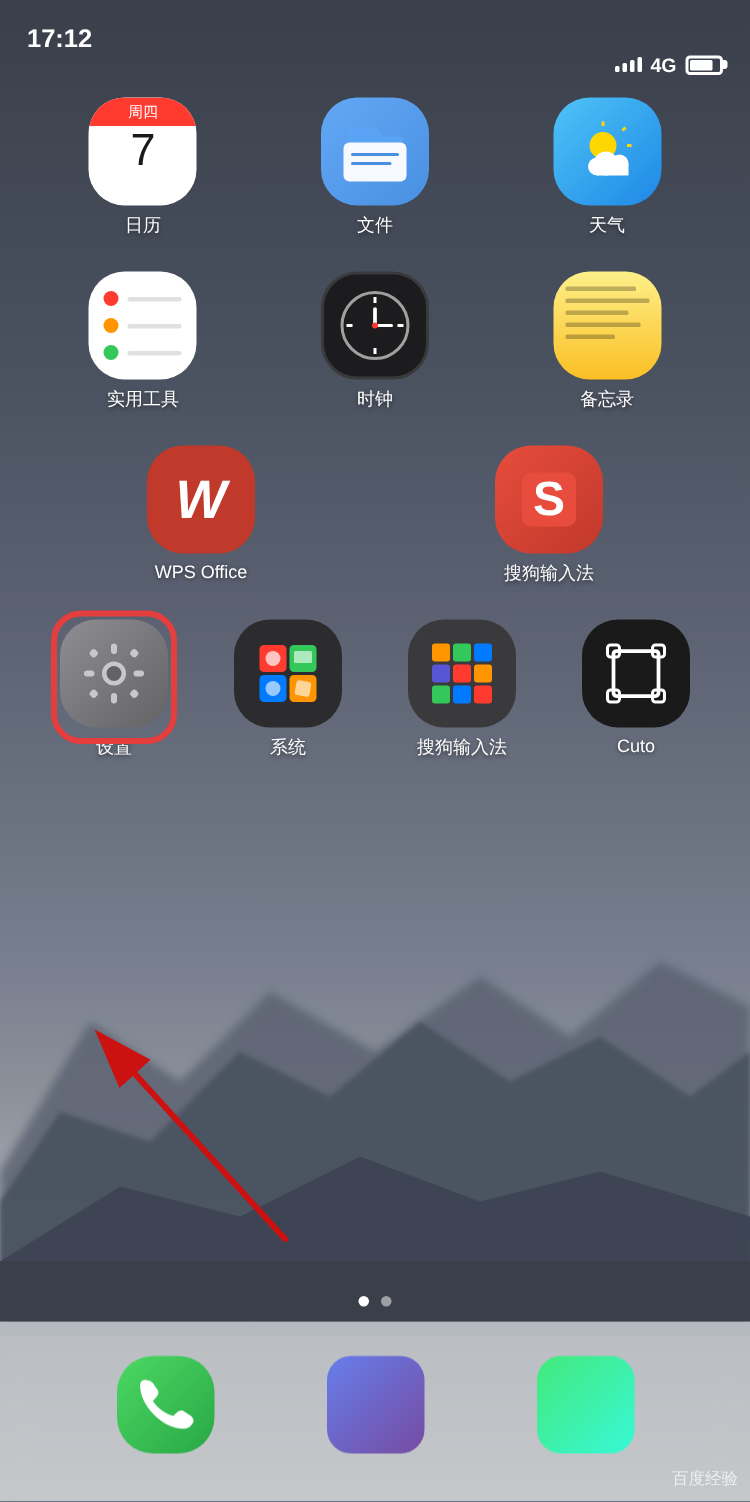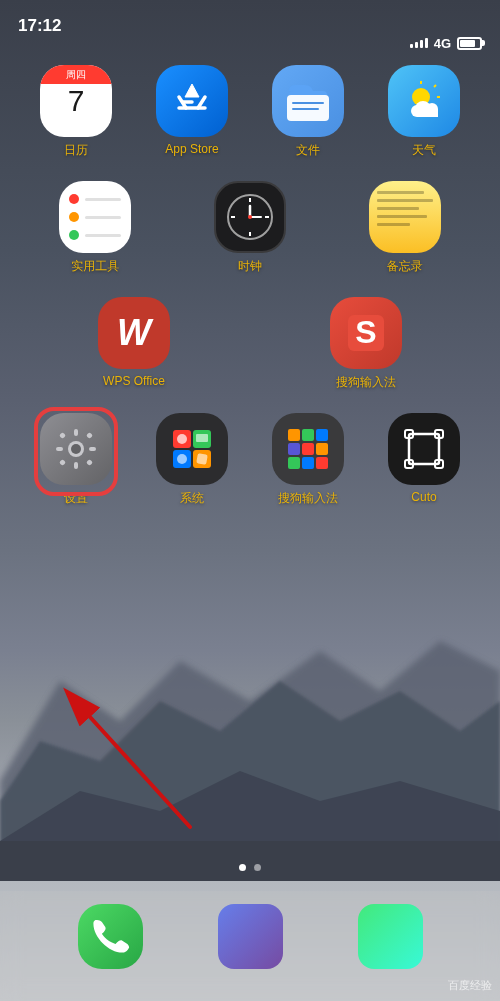--- a/index.html
+++ b/index.html
@@ -154,21 +154,21 @@
       border-radius: 24px;
       display: flex;
       align-items: center;
       justify-content: center;
       margin-bottom: 5px;
       position: relative;
       overflow: hidden;
     }
 
     .app-label {
-      color: #eab308;
+      color: #ffffff;
       font-size: 12px;
       text-align: center;
       text-shadow: 0 1px 3px rgba(0,0,0,0.5);
       white-space: nowrap;
     }
 
     
     .icon-calendar {
       background: white;
       flex-direction: column;
@@ -449,32 +449,20 @@
   <div class="app-row">
 
     <div class="app-item">
       <div class="app-icon icon-calendar" style="flex-direction:column; justify-content:flex-start; padding:0; overflow:hidden;">
         <div class="cal-header">周四</div>
         <div class="cal-date">7</div>
       </div>
       <span class="app-label">日历</span>
     </div>
 
-    <div class="app-item">
-      <div class="app-icon icon-appstore">
-        <svg width="42" height="42" viewBox="0 0 42 42">
-          <path d="M21 4 L28 17 L14 17 Z" fill="white" stroke="white" stroke-width="1"></path>
-          <line x1="8" y1="28" x2="34" y2="28" stroke="white" stroke-width="3.5" stroke-linecap="round"></line>
-          <line x1="12" y1="22" x2="21" y2="22" stroke="white" stroke-width="3.5" stroke-linecap="round"></line>
-          <path d="M15 28 L8 17" stroke="white" stroke-width="3.5" stroke-linecap="round" fill="none"></path>
-          <path d="M27 28 L34 17" stroke="white" stroke-width="3.5" stroke-linecap="round" fill="none"></path>
-        </svg>
-      </div>
-      <span class="app-label">App Store</span>
-    </div>
 
     <div class="app-item">
       <div class="app-icon icon-files">
         <svg width="50" height="44" viewBox="0 0 50 44">
 
           <rect x="6" y="12" width="38" height="28" rx="4" fill="#5ba3f5"></rect>
 
           <path d="M6 12 Q6 6 12 6 L22 6 Q28 6 30 12 Z" fill="#5ba3f5"></path>
 
           <rect x="4" y="16" width="42" height="26" rx="4" fill="white" opacity="0.95"></rect>

